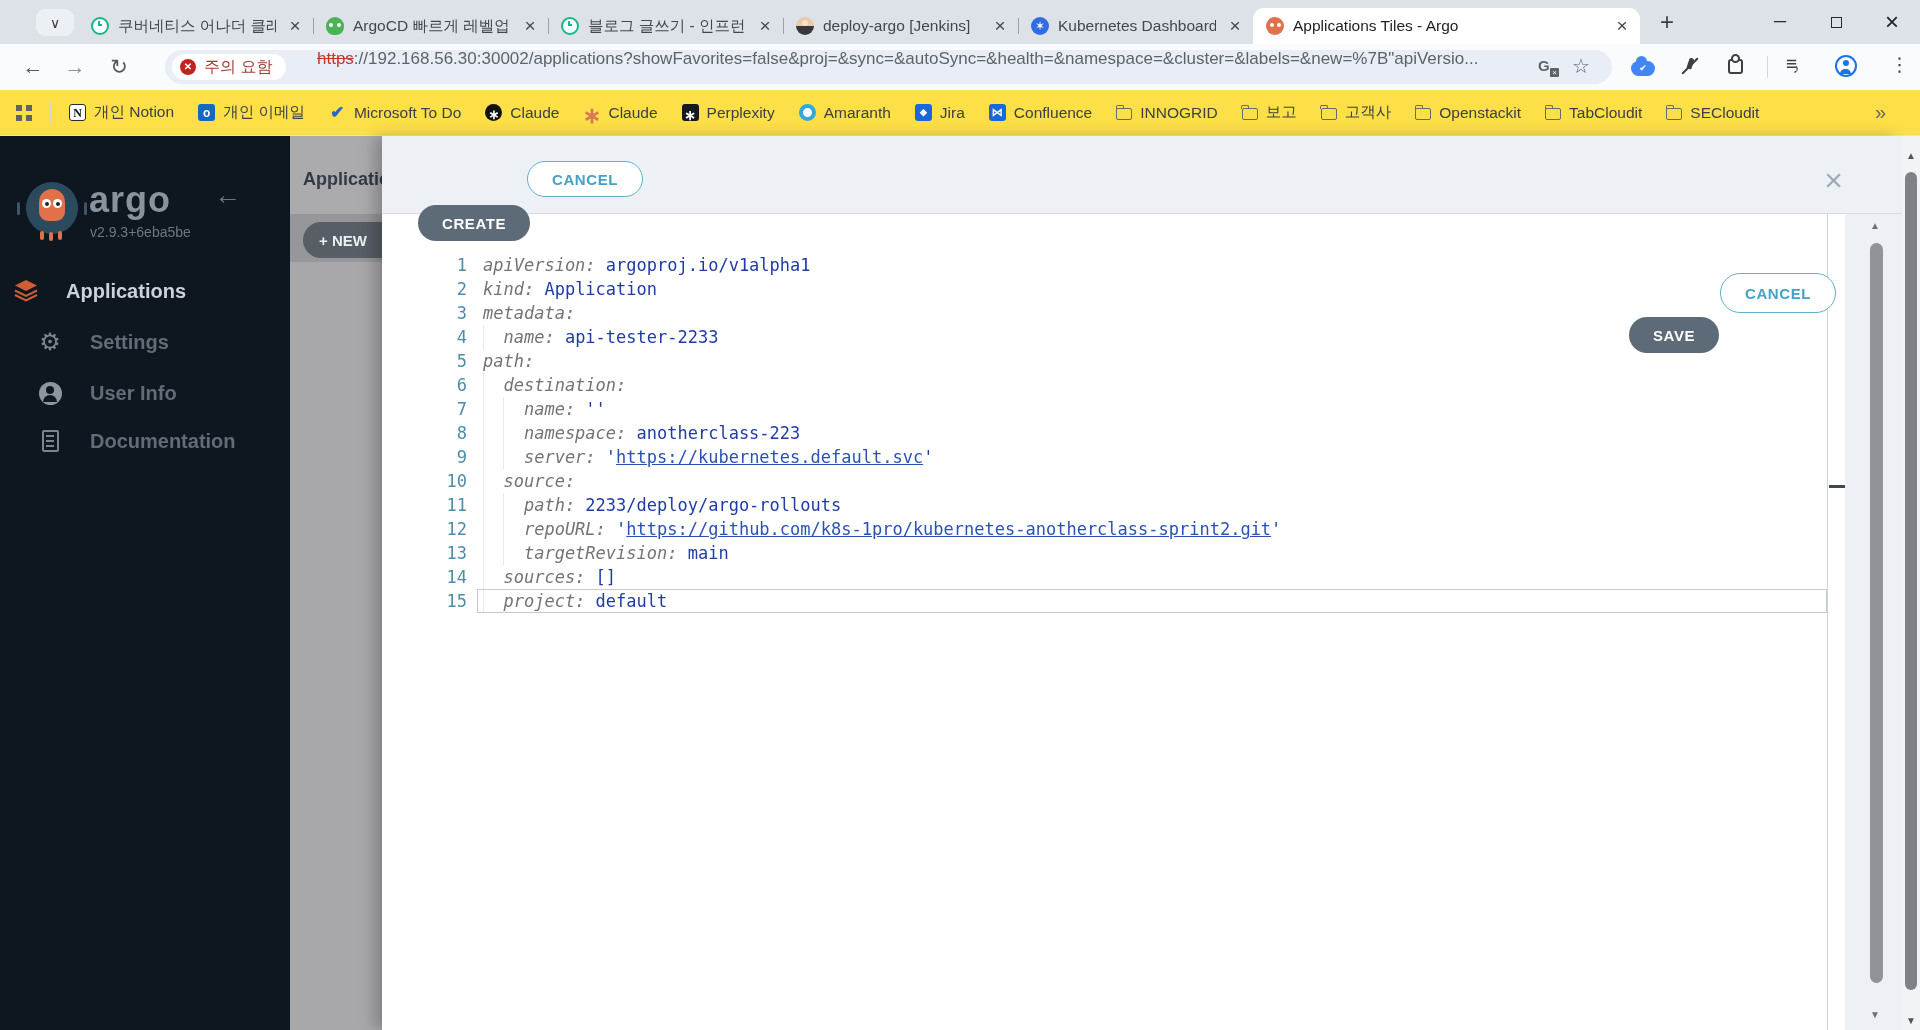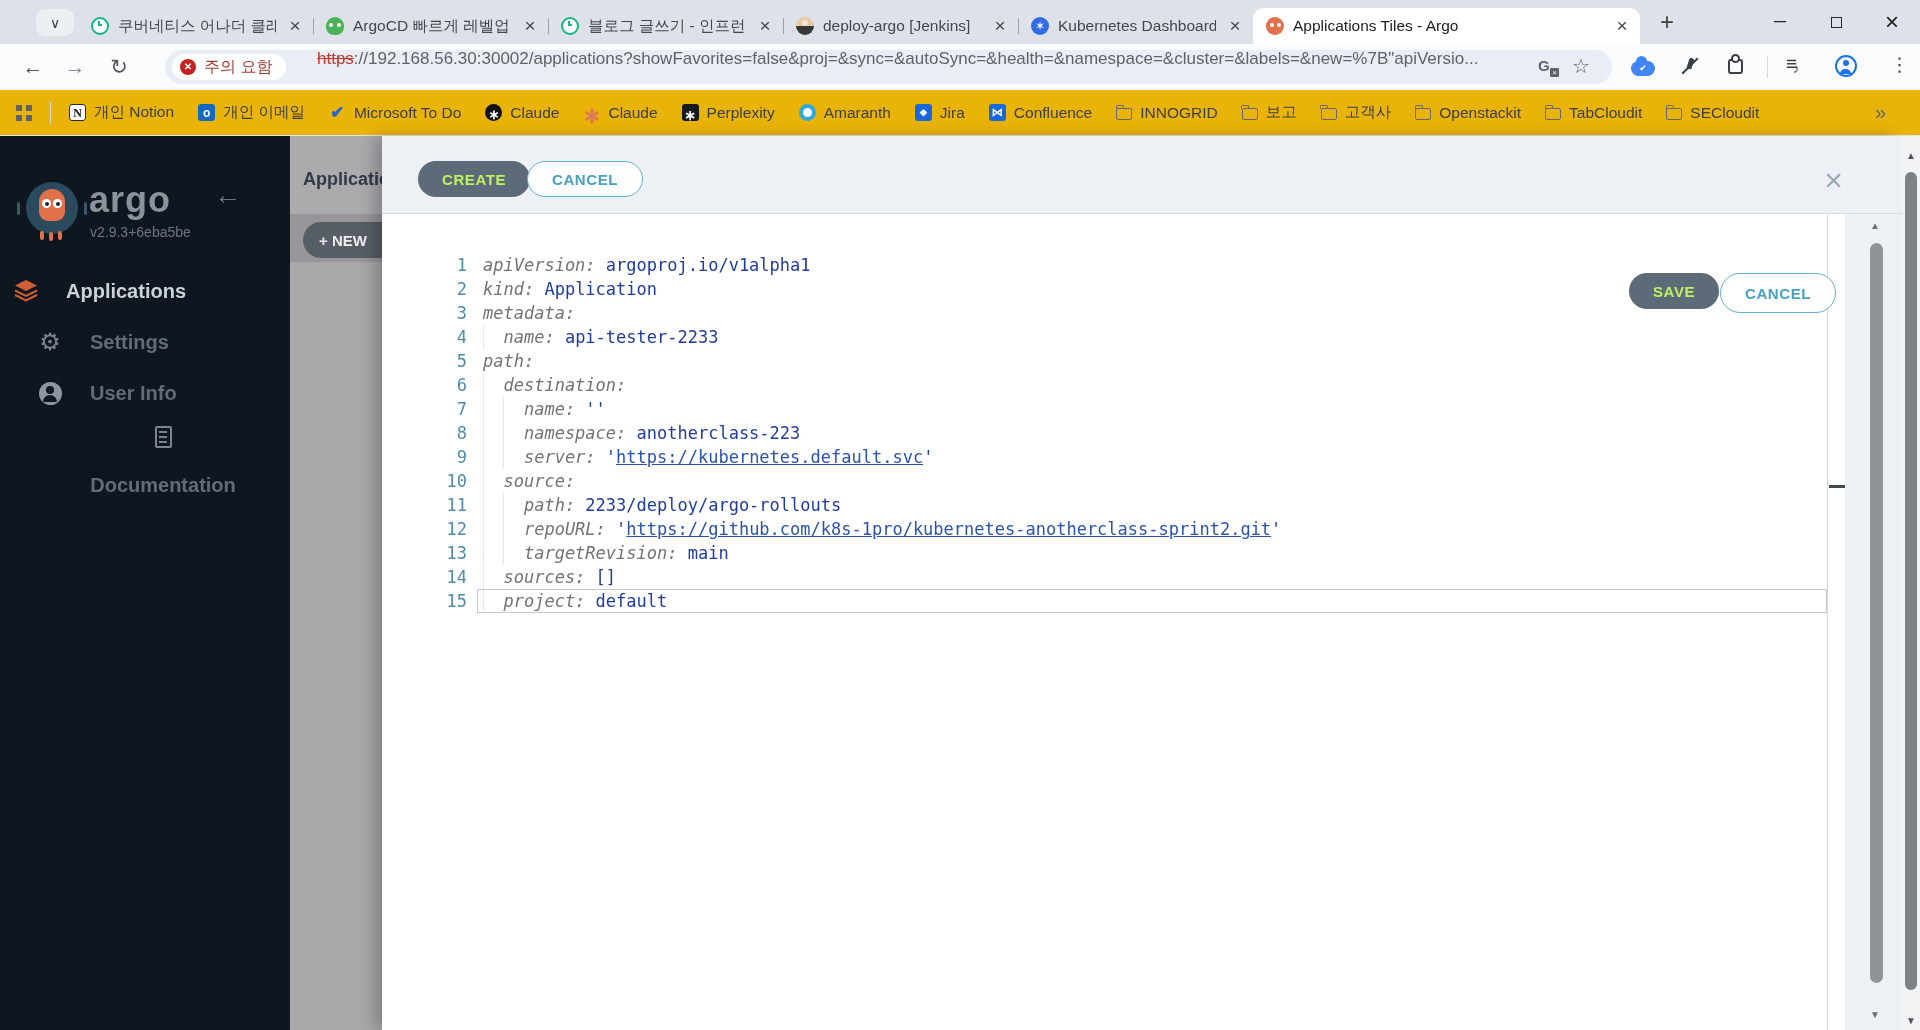--- a/index.html
+++ b/index.html
@@ -84,21 +84,21 @@
   .media-icon::after { content:'♪'; font-size:13px; position:relative; left:-4px; top:3px; }
   .profile-icon { position:absolute; left:1835px; top:11px; width:22px; height:22px;
         border:2.5px solid #1a73e8; border-radius:50%; }
   .profile-icon::before { content:''; position:absolute; left:5.5px; top:2.5px; width:6px; height:6px;
         border-radius:50%; background:#1a73e8; }
   .profile-icon::after { content:''; position:absolute; left:3px; bottom:1.5px; width:11px; height:5px;
         border-radius:6px 6px 0 0; background:#1a73e8; }
   .dots-icon { position:absolute; left:1890px; top:9px; font-size:19px; color:#3c4043; }
 
   
-  .bookmarks-bar { position:absolute; left:0; top:90px; width:100%; height:46px; background:#eab308;
+  .bookmarks-bar { position:absolute; left:0; top:90px; width:100%; height:46px; background:#fde047;
         border-bottom:1px solid #e1e3e6; display:flex; align-items:center; padding-left:16px; gap:24px; }
   .apps-grid-icon { width:16px; height:16px; flex:none; position:relative;
         background:
           linear-gradient(#5f6368,#5f6368) 0 0/6px 6px no-repeat,
           linear-gradient(#5f6368,#5f6368) 10px 0/6px 6px no-repeat,
           linear-gradient(#5f6368,#5f6368) 0 10px/6px 6px no-repeat,
           linear-gradient(#5f6368,#5f6368) 10px 10px/6px 6px no-repeat; }
   .bm-bar-divider { width:1px; height:22px; background:#d4d7db; flex:none; margin:0 -6px; }
   .bm { display:flex; align-items:center; gap:8px; color:#3c4043; font-size:15.5px; white-space:nowrap; }
   .bk { width:17px; height:17px; flex:none; position:relative; display:inline-flex;
@@ -174,21 +174,21 @@
         align-items:center; padding-left:16px; gap:7px; white-space:nowrap; }
 
   
   .panel { position:absolute; left:382px; right:18px; top:0; bottom:0; background:#fff;
         box-shadow:-8px 0 14px rgba(0,0,0,.22); }
   .panel-header { position:absolute; left:0; top:0; right:0; height:78px; background:#edf1f5;
         border-bottom:1px solid #d7dce1; }
   button { font-family:inherit; cursor:pointer; }
   .btn { position:absolute; height:36px; border-radius:18px; border:none; padding:0 24px;
         font-size:15px; font-weight:bold; letter-spacing:.6px; display:flex; align-items:center; }
-  .btn.solid { background:#5c6b77; color:#bef264; }
+  .btn.solid { background:#5c6b77; color:#ffffff;margin-top:44px; }
   .btn.outline { background:#fff; border:1px solid #5fb0cd; color:#45a2c6; }
   .btn-create { left:36px; top:25px; }
   .btn-cancel { left:145px; top:25px; }
   .panel-close { position:absolute; right:59px; top:28px; font-size:32px; font-weight:200;
         color:#9caab8; background:none; border:none; line-height:1; }
   .btn-save { left:1247px; top:137px; height:36px; border-radius:20px; }
   .btn-cancel2 { left:1338px; top:137px; height:40px; border-radius:20px; }
 
   .gutter-band { position:absolute; top:78px; bottom:0; right:0; width:57px; background:#edf1f5; }
   .editor-right-border { position:absolute; top:78px; bottom:0; left:1445px; width:1px; background:#d3d7dc; }
@@ -393,21 +393,21 @@
               <span class="g-gear">⚙</span>
             </span>
             <span class="nav-label">Settings</span>
           </div>
           <div class="nav-item" style="top: 242px;">
             <span class="nav-ic-box">
               <span class="g-user"></span>
             </span>
             <span class="nav-label">User Info</span>
           </div>
-          <div class="nav-item" style="top: 290px; flex-direction: column;">
+          <div class="nav-item" style="top: 290px;">
             <span class="nav-ic-box">
               <span class="g-doc"></span>
             </span>
             <span class="nav-label">Documentation</span>
           </div>
         </div>
     </div>
 
     <div class="strip">
       <div class="strip-head">

